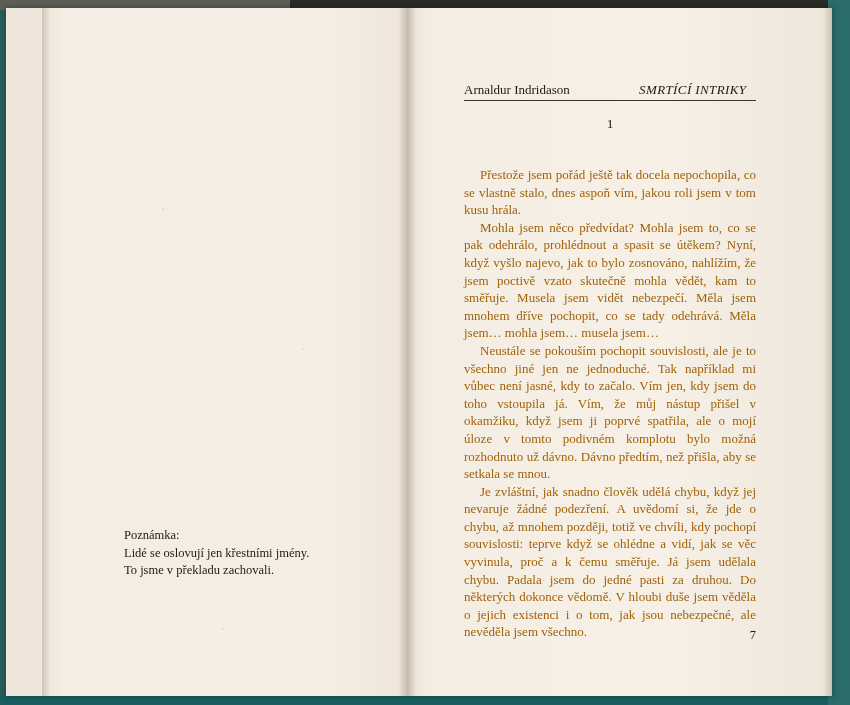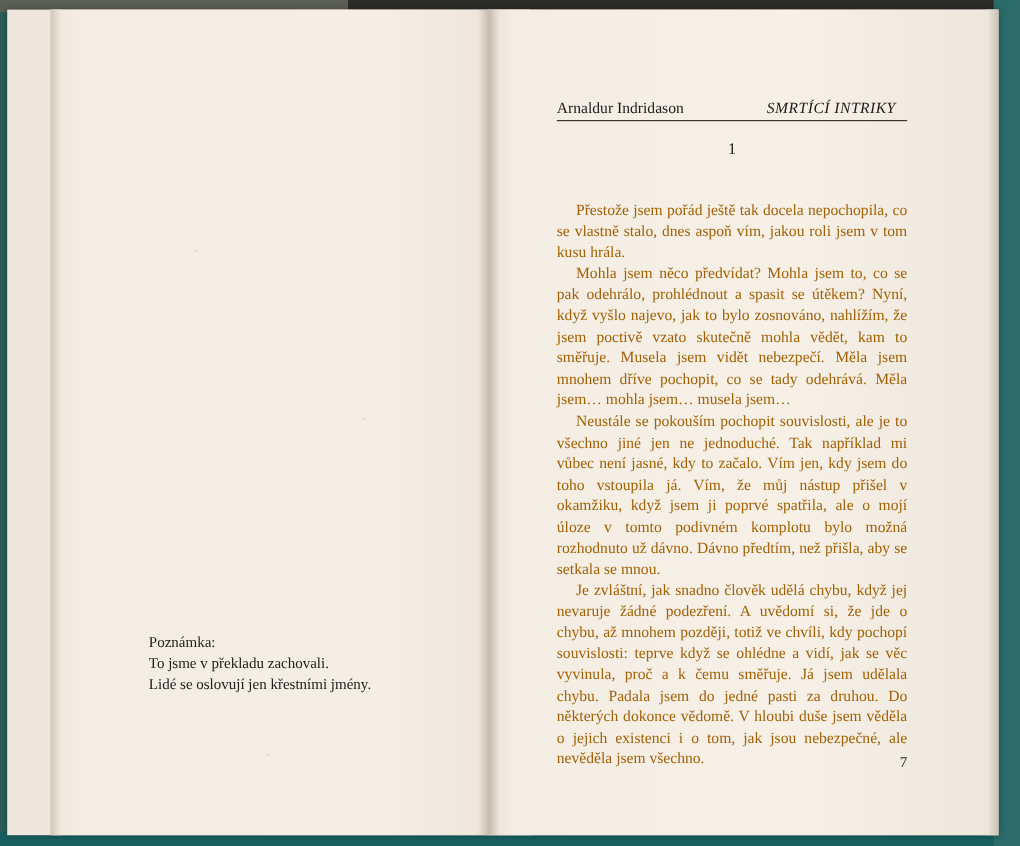--- a/index.html
+++ b/index.html
@@ -188,22 +188,22 @@
   <div class="bg-topdark"></div>
   <div class="bg-bottom"></div>
   <div class="bg-right"></div>
 
   <div class="spread">
 
     <div class="page page-left">
       <div class="page-edge-left"></div>
       <div class="note">
         <div>Poznámka:</div>
+        <div>Lidé se oslovují jen křestními jmény.</div>
         <div>To jsme v překladu zachovali.</div>
-        <div>Lidé se oslovují jen křestními jmény.</div>
       </div>
       <div class="speck" style="left:120px; top:200px; width:2px; height:2px;"></div>
       <div class="speck" style="left:260px; top:340px; width:2px; height:2px;"></div>
       <div class="speck" style="left:180px; top:620px; width:2px; height:2px;"></div>
     </div>
 
     <div class="page page-right">
       <div class="page-edge-right"></div>
     </div>
 

